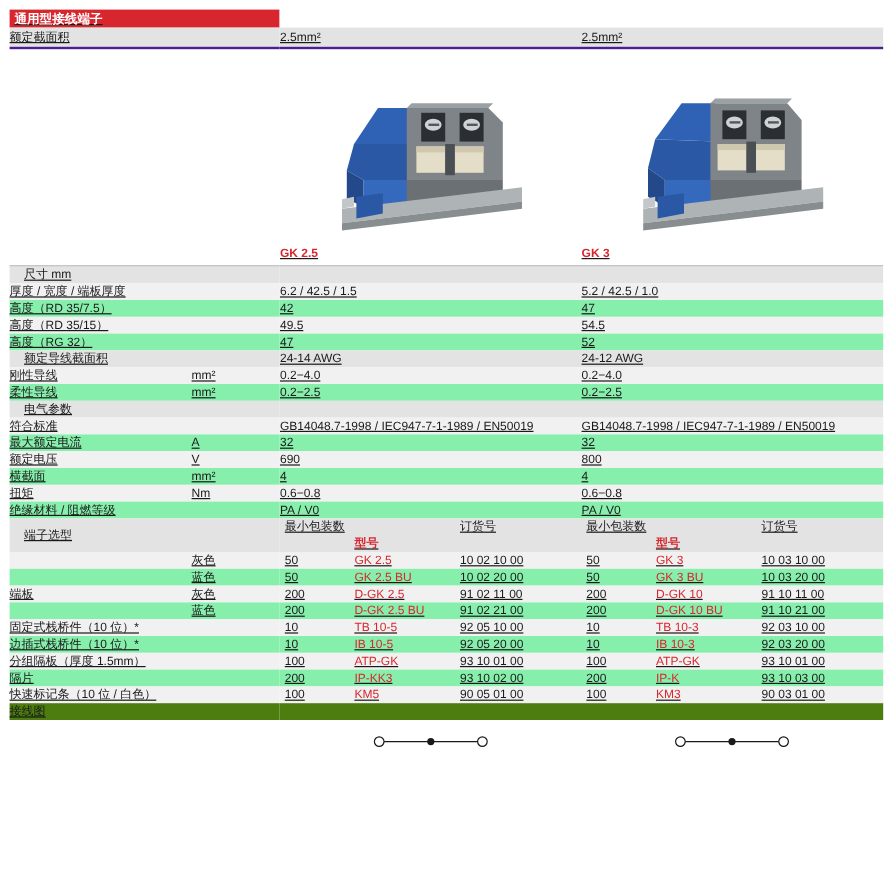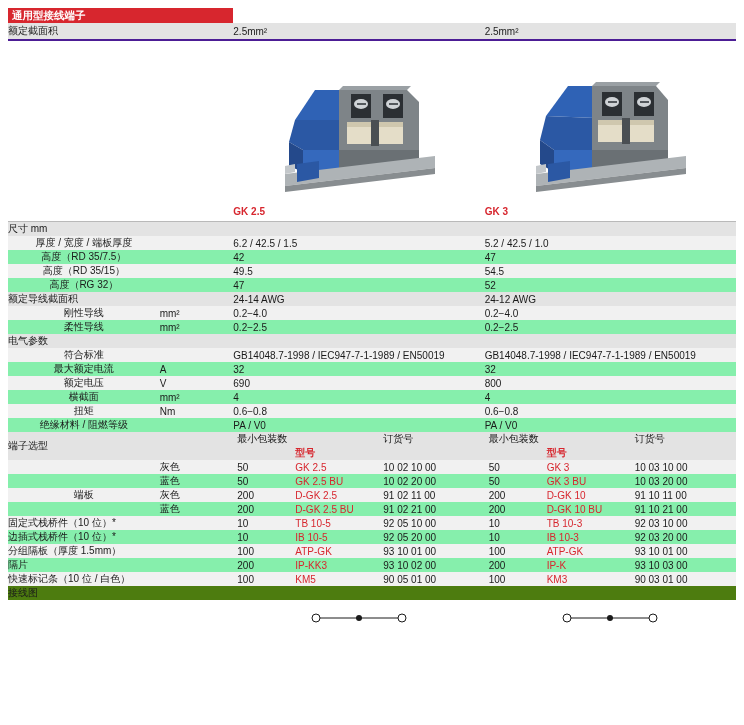--- a/index.html
+++ b/index.html
@@ -6,21 +6,21 @@
   body{
     width:744px;height:725px;
     background:#ffffff;
     font-family:"Liberation Sans","DejaVu Sans",sans-serif;
     font-size:10px;
     color:#1a1a1a;
     -webkit-font-smoothing:antialiased;
   }
   .sheet{position:relative;width:744px;height:725px;overflow:hidden;}
 
-  table.spec{border-collapse:collapse;width:728px;margin:8px 8px 0 8px;table-layout:fixed;}
+  table.spec{border-collapse:collapse;width:728px;margin:8px 8px 0 8px;table-layout:fixed;text-decoration:underline;}
   table.spec td{padding:0;vertical-align:middle;font-size:10px;}
 
   
   col.c-label{width:140px;}
   col.c-unit{width:68px;}
   col.c-a{width:232px;}
   col.c-b{width:232px;}
 
   .row-title td{background:#d7262e;color:#ffffff;font-weight:bold;height:15px;}
   .row-title .t{padding-left:4px;font-size:10.5px;}
@@ -28,25 +28,25 @@
 
   .row-sub td{background:#e3e3e3;height:16px;border-bottom:2px solid #4c1d95;}
   .cellpad{padding-left:4px;}
 
   .imgrow td{background:#ffffff;height:160px;vertical-align:middle;text-align:center;padding:0;}
 
   .row-model td{height:20px;border-bottom:1px solid #b9b9b9;vertical-align:bottom;}
   .modelname{color:#d7262e;font-weight:bold;font-size:11px;padding-left:4px;padding-bottom:1px;}
 
   .sec td{background:#e3e3e3;height:14px;}
-  .sec .cellpad{font-weight:normal;}
+  .sec .cellpad{font-weight:normal;padding-left:12px;}
   .alt td{background:#f1f1f1;height:14px;}
   .wht td{background:#86efac;height:14px;}
 
-  .indent{padding-left:14px;text-align:center;}
+  .indent{padding-left:14px;}
   .indent2{padding-left:14px;margin-left:16px;}
   .unit{padding-left:2px;}
   .val{padding-left:4px;}
 
   .hdr-red{color:#d7262e;font-weight:bold;margin-top:14px;}
 
   
   .v3{display:flex;width:100%;}
   .v3 .p1{width:62px;flex:0 0 62px;padding-left:4px;box-sizing:border-box;}
   .v3 .p2{width:88px;flex:0 0 88px;box-sizing:border-box;}

